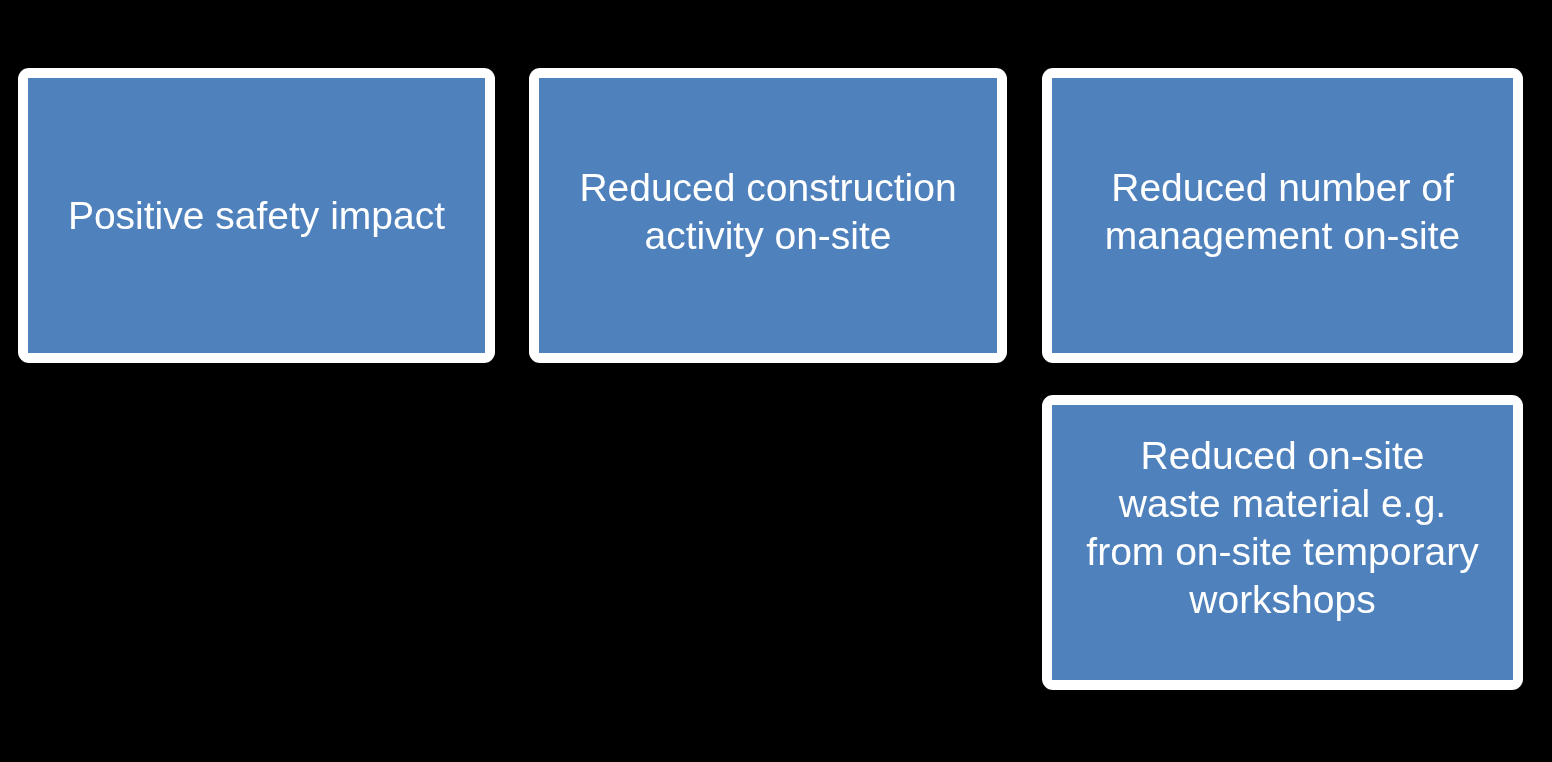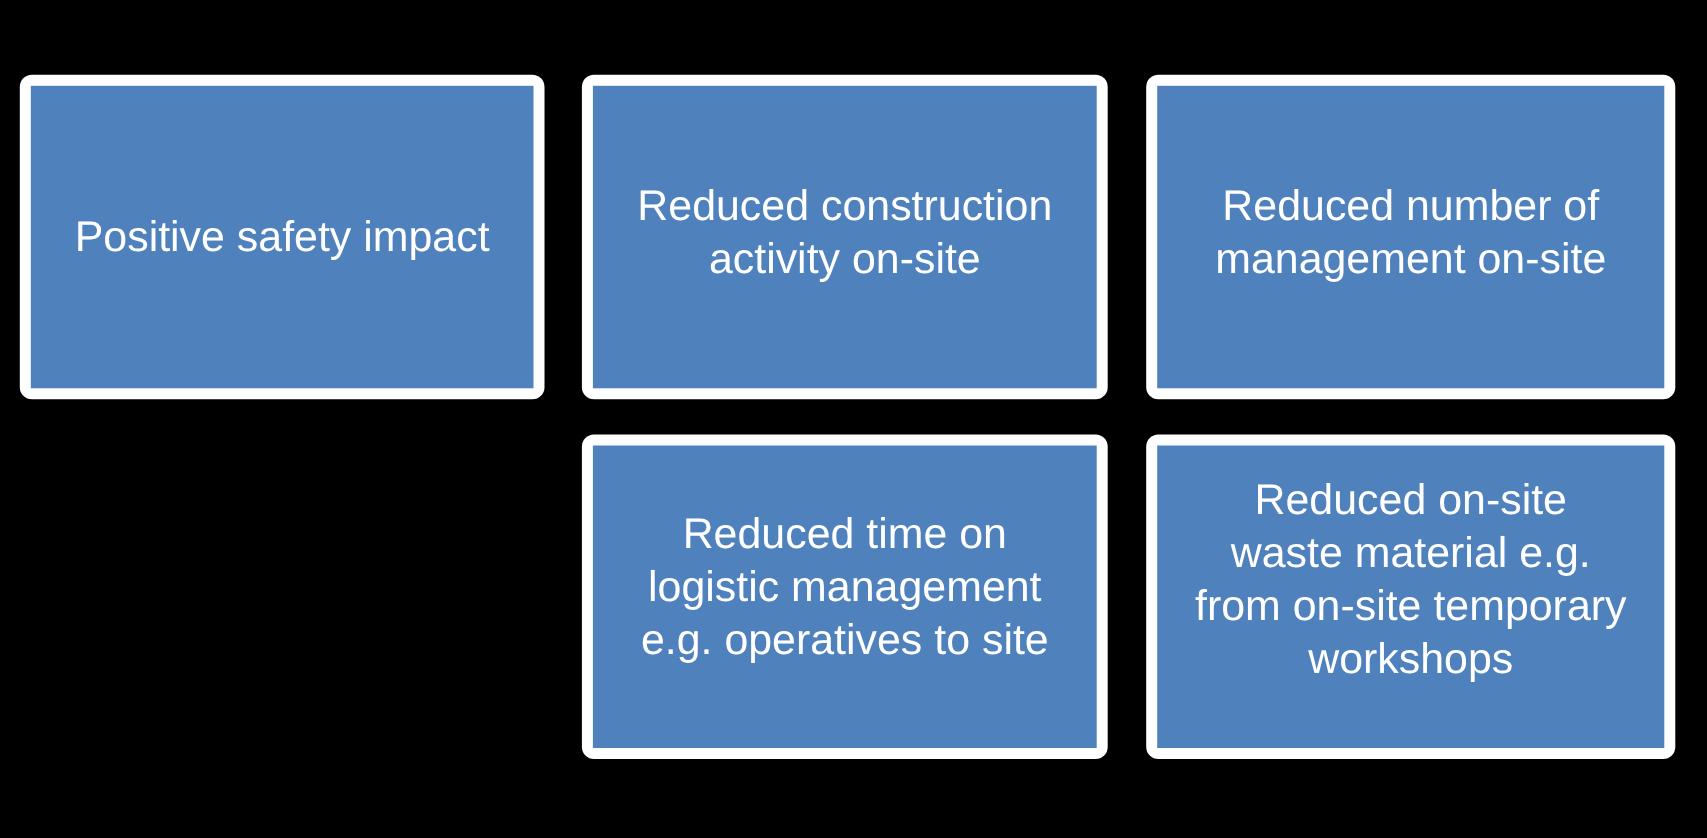--- a/index.html
+++ b/index.html
@@ -89,27 +89,20 @@
   </div>
 
   <div class="card r1 c3">
     <div class="card-fill">
       <div class="card-text t-up-1">Reduced number of
 management on-site</div>
     </div>
   </div>
 
 
-  <div class="card r2 c2">
-    <div class="card-fill">
-      <div class="card-text t-up-2">Reduced time on
-logistic management
-e.g. operatives to site</div>
-    </div>
-  </div>
 
   <div class="card r2 c3">
     <div class="card-fill">
       <div class="card-text t-up-3">Reduced on-site
 waste material e.g.
 from on-site temporary
 workshops</div>
     </div>
   </div>
 

